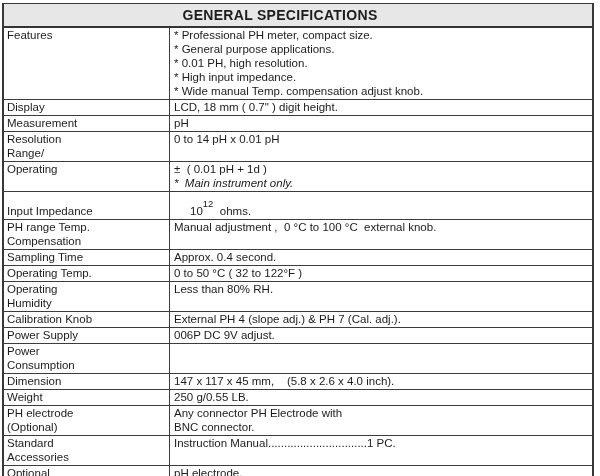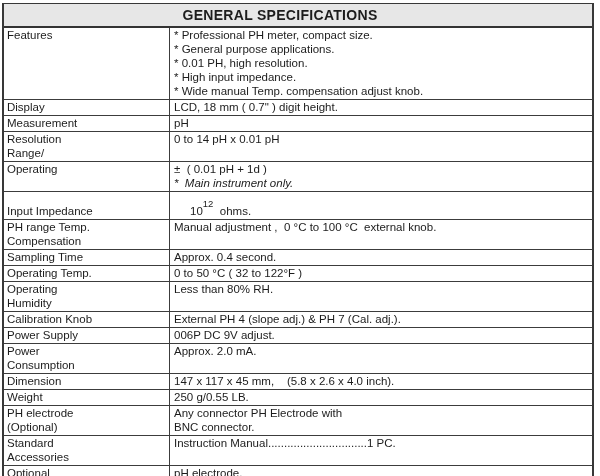--- a/index.html
+++ b/index.html
@@ -190,23 +190,20 @@
           </div>
           <div class="cell value">
             <div class="line">006P DC 9V adjust.</div>
           </div>
         </div>
         <div class="row">
           <div class="cell label">
             <div class="line">Power</div>
             <div class="line">Consumption</div>
           </div>
-          <div class="cell value">
-            <div class="line">Approx. 2.0 mA.</div>
-          </div>
         </div>
         <div class="row">
           <div class="cell label">
             <div class="line">Dimension</div>
           </div>
           <div class="cell value">
             <div class="line">147 x 117 x 45 mm,    (5.8 x 2.6 x 4.0 inch).</div>
           </div>
         </div>
         <div class="row">

